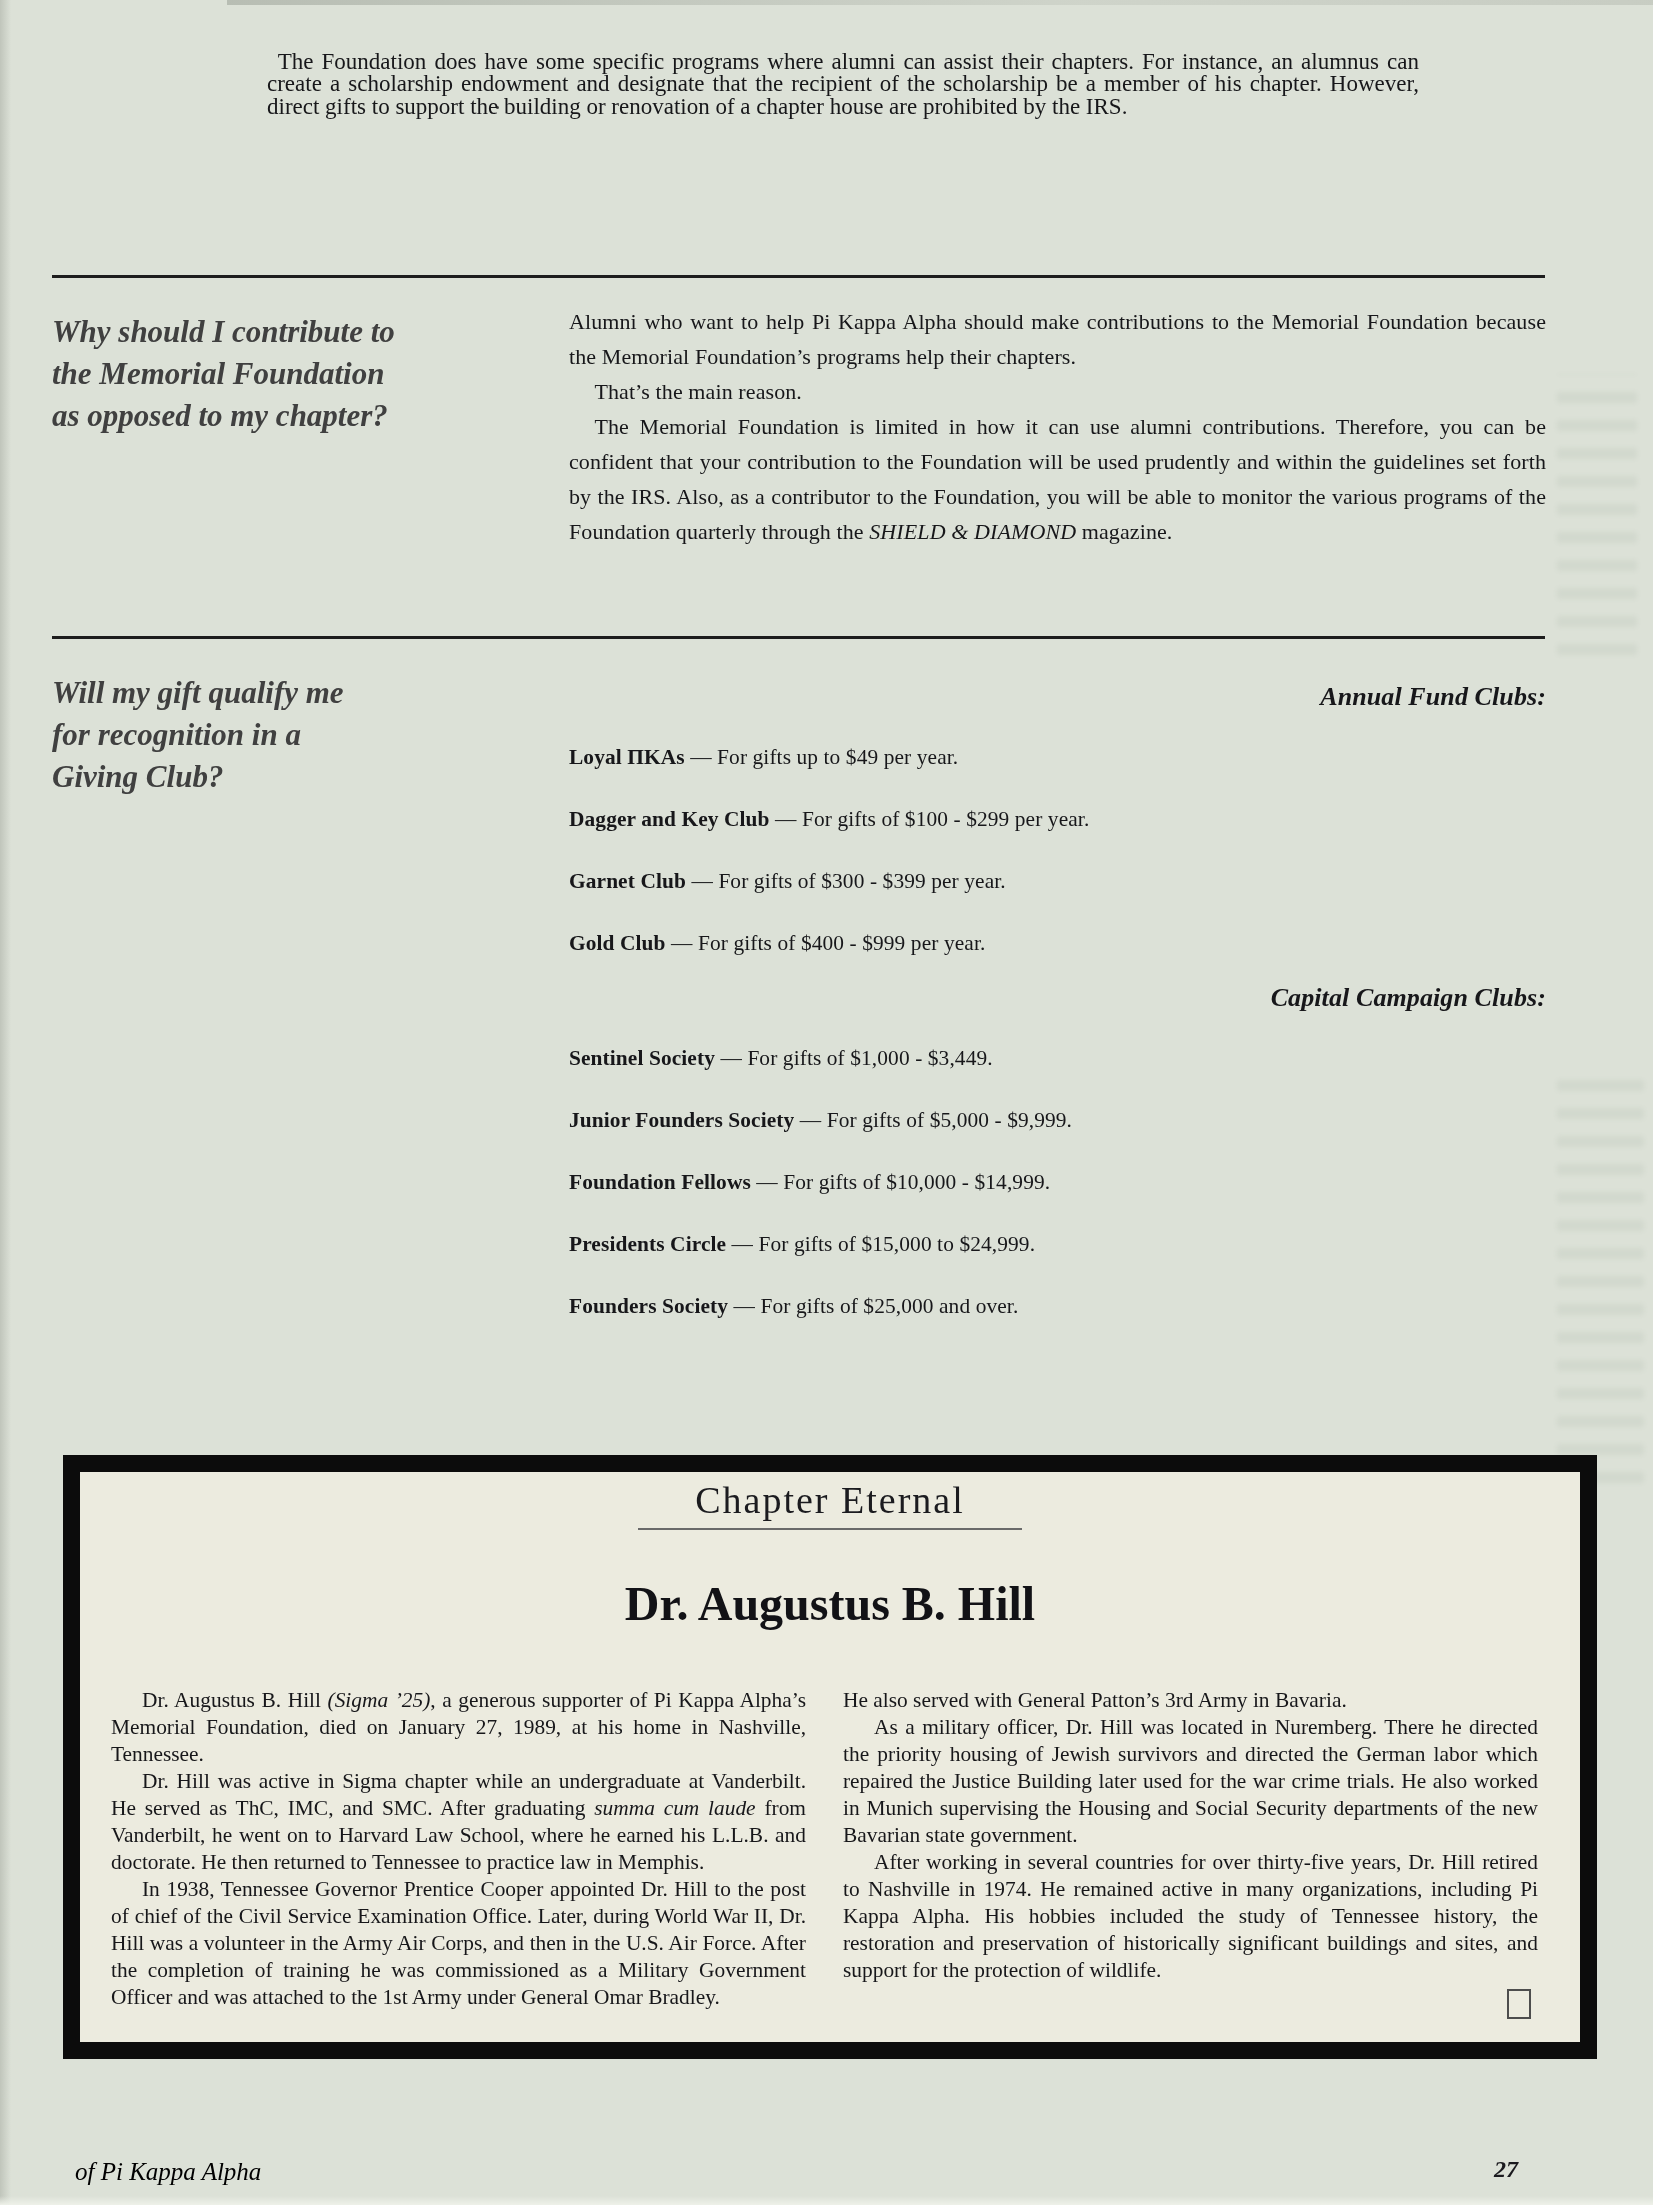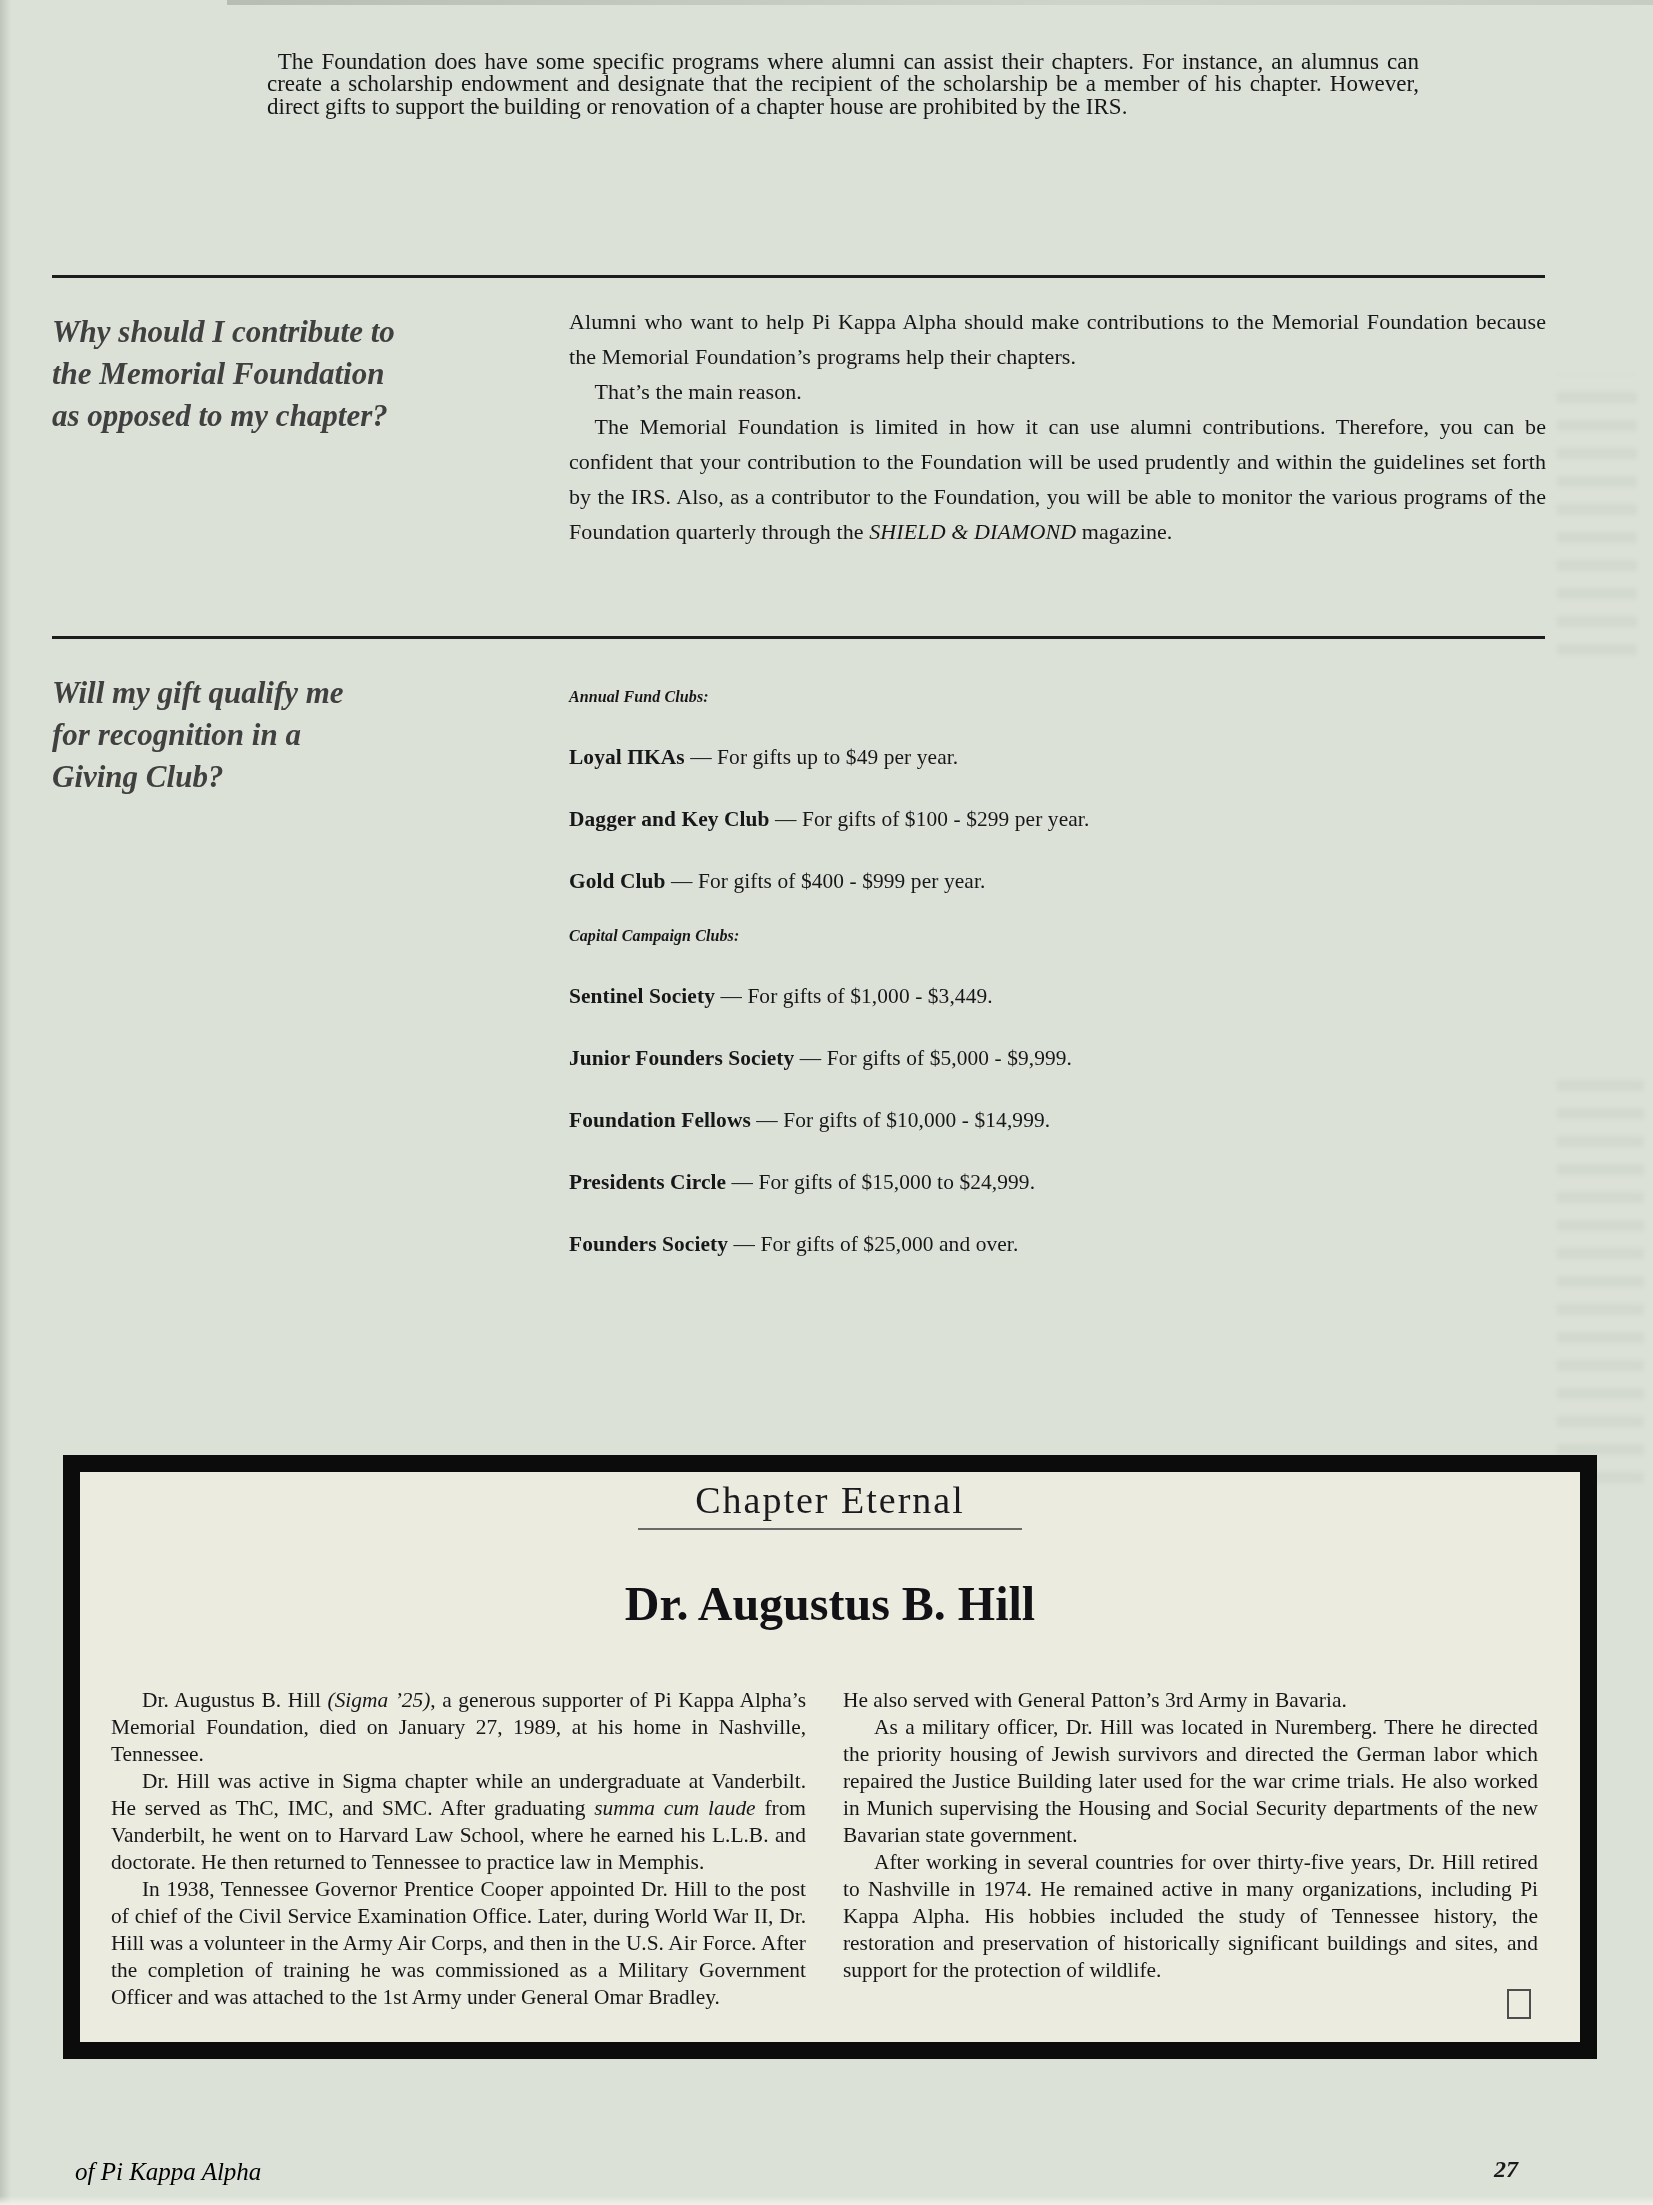--- a/index.html
+++ b/index.html
@@ -40,22 +40,22 @@
   .q2{top:672px;}
 
   .answer{position:absolute;left:569px;width:977px;
     font-size:22px;line-height:35px;text-align:justify;letter-spacing:0.1px;}
   .a1{top:304px;}
   .a2{top:666px;}
   .answer p{margin:0;}
   .answer p.ind{text-indent:25.4px;}
   .it{font-style:italic;}
 
-  .clubs-heading{font-size:16px;font-weight:700;font-style:italic;
-    margin:14.7px 0 0 0;line-height:32px;text-align:left;}
+  .clubs-heading{font-size:26px;font-weight:700;font-style:italic;
+    margin:14.7px 0 0 0;line-height:32px;text-align:right;}
   .clubs-heading2{margin-top:21.4px;}
   .club{margin-top:27px;line-height:35px;font-size:21.4px;text-align:left;}
   .club:first-of-type{margin-top:24px;}
   .club .nm{font-weight:700;}
   .club-cont{padding-left:373px;line-height:35px;font-size:21.4px;text-align:left;}
   .club-sd .sd-line1{word-spacing:6.7px;}
 
   .eternal-box{
     position:absolute;left:63px;top:1455px;width:1534px;height:604px;
     box-sizing:border-box;border:17.4px solid #0c0c0c;background:#ecebdf;
@@ -106,20 +106,21 @@
 
   <div class="question q2">Will my gift qualify me
 for recognition in a
 Giving Club?</div>
   <div class="answer a2">
 
     <div class="clubs-heading">Annual Fund Clubs:</div>
 
     <div class="club"><span class="nm">Loyal ΠKAs</span> <span>— For gifts up to $49 per year.</span></div>
     <div class="club"><span class="nm">Dagger and Key Club</span> <span>— For gifts of $100 - $299 per year.</span></div>
+    <div class="club"><span class="nm">Garnet Club</span> <span>— For gifts of $300 - $399 per year.</span></div>
     <div class="club"><span class="nm">Gold Club</span> <span>— For gifts of $400 - $999 per year.</span></div>
 
     <div class="clubs-heading clubs-heading2">Capital Campaign Clubs:</div>
 
     <div class="club"><span class="nm">Sentinel Society</span> <span>— For gifts of $1,000 - $3,449.</span></div>
     <div class="club"><span class="nm">Junior Founders Society</span> <span>— For gifts of $5,000 - $9,999.</span></div>
     <div class="club"><span class="nm">Foundation Fellows</span> <span>— For gifts of $10,000 - $14,999.</span></div>
     <div class="club"><span class="nm">Presidents Circle</span> <span>— For gifts of $15,000 to $24,999.</span></div>
     <div class="club"><span class="nm">Founders Society</span> <span>— For gifts of $25,000 and over.</span></div>
   </div>

